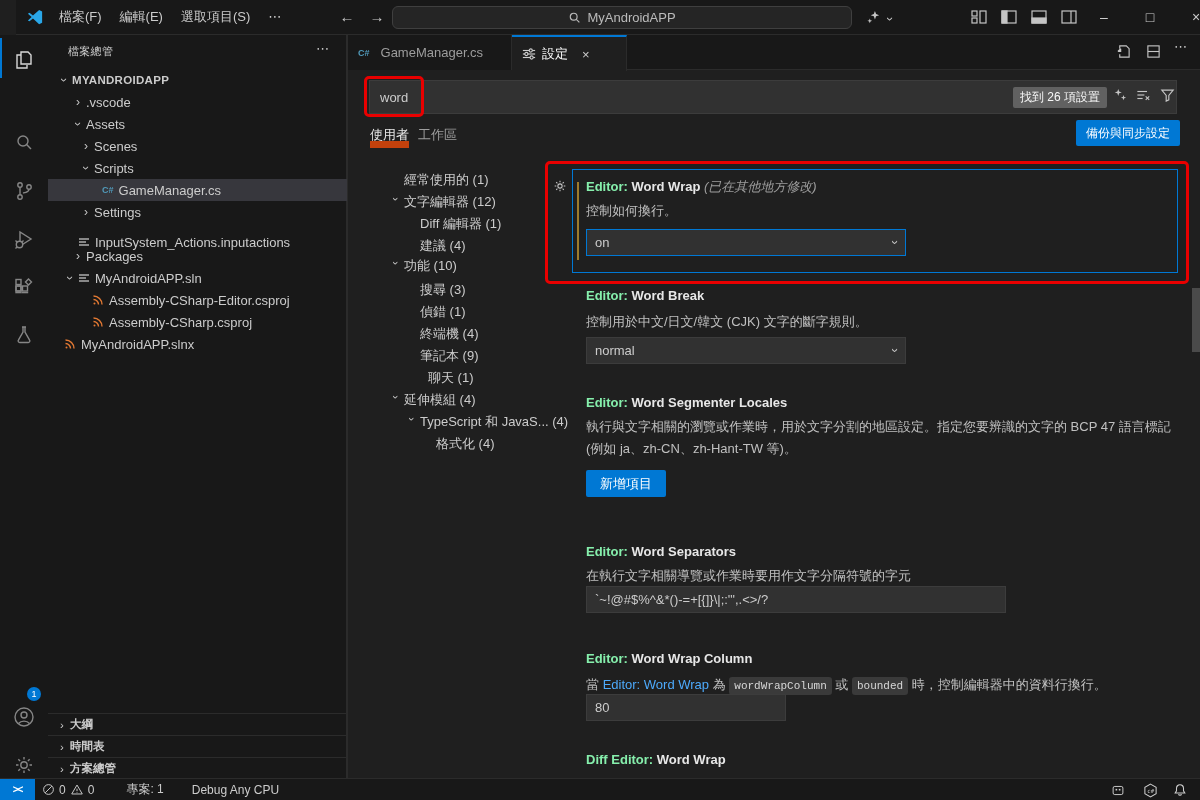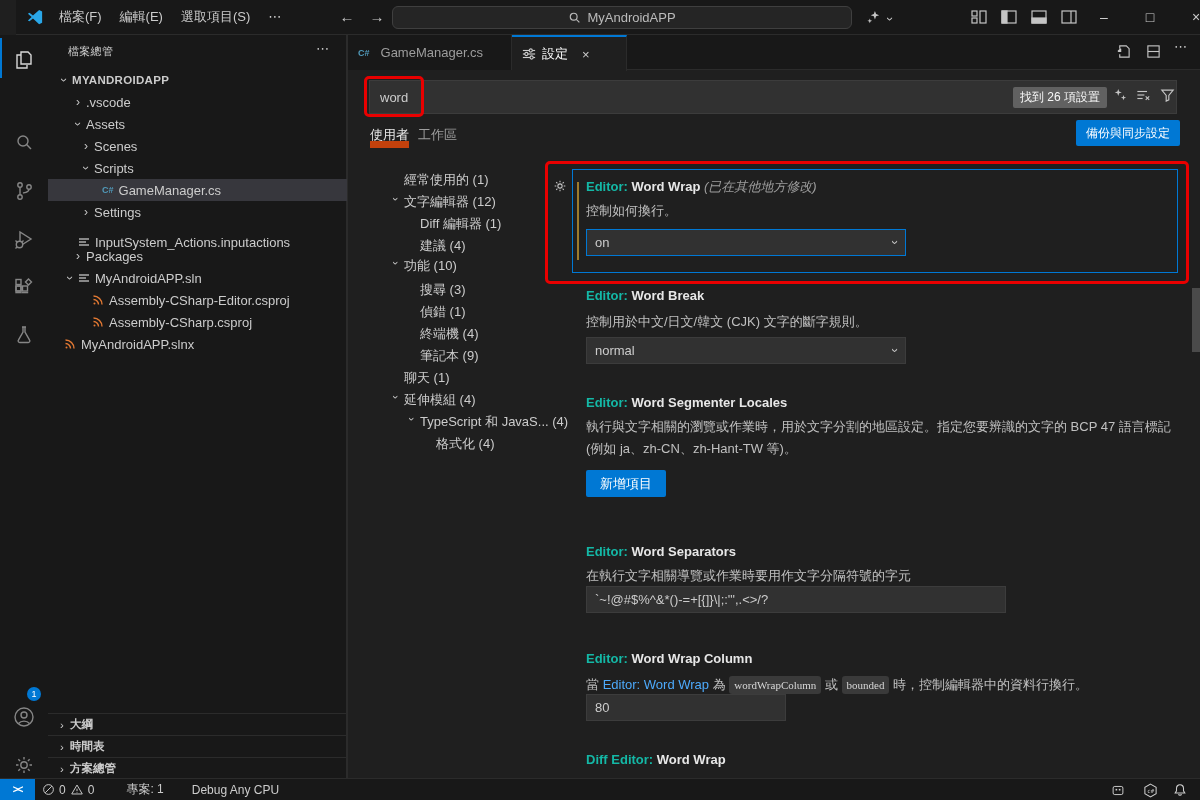--- a/index.html
+++ b/index.html
@@ -52,29 +52,29 @@
   .search-act{position:absolute;top:9px;color:#c5c5c5}
   .scope-tab{position:absolute;top:87px;height:26px;line-height:26px;font-size:13px}
   .scope-tab.on{color:#e7e7e7;border-bottom:7px solid #c2410c}
   .scope-tab.off{color:#9d9d9d}
   #sync-btn{position:absolute;left:728px;top:85px;height:26px;background:#0078d4;color:#ffffff;border:none;border-radius:2px;font-size:12px;padding:0 10px;font-family:inherit;cursor:pointer}
 
   .toc-row{position:absolute;height:22px;display:flex;align-items:flex-start;color:#cccccc;font-size:13px;cursor:pointer}
   .toc-row .chev{width:16px;text-align:center;font-size:11px;color:#c5c5c5}
 
   .set-title{position:absolute;font-size:13px;color:#e7e7e7}
-  .set-title .cat{font-weight:600;color:#14b8a6}
+  .set-title .cat{font-weight:600;color:#86efac}
   .set-title .nm{font-weight:700;color:#e7e7e7}
   .set-title .note{font-style:italic;color:#9d9d9d;font-weight:400}
   .set-desc{position:absolute;color:#c0c0c0;font-size:13px;line-height:22px}
   .sel-box{position:absolute;height:27px;background:#313131;border:1px solid #3c3c3c;color:#cccccc;display:flex;align-items:center;padding:0 8px;cursor:pointer}
   .sel-box .sel-chev{position:absolute;right:8px;font-size:13px;color:#c5c5c5;transform:rotate(90deg)}
   .txt-box{position:absolute;height:27px;background:#313131;border:1px solid #3c3c3c;color:#cccccc;display:flex;align-items:center;padding:0 8px}
   .blue-btn{position:absolute;height:27px;background:#0078d4;color:#fff;border:none;border-radius:2px;font-size:13px;padding:0 14px;font-family:inherit;cursor:pointer}
-  .code-badge{font-family:Liberation Serif, serif;font-size:11px;background:#3a3a3a;color:#d7d7d7;padding:3px 5px;border-radius:3px}
+  .code-badge{font-family:Liberation Mono, monospace;font-size:11px;background:#3a3a3a;color:#d7d7d7;padding:3px 5px;border-radius:3px}
   .set-link{color:#4daafc;cursor:pointer}
   #focus-box{position:absolute;left:224px;top:134px;width:606px;height:104px;border:1px solid #0078d4}
   .mod-bar{position:absolute;left:229px;top:147px;width:2px;height:78px;background:#9c7b2d}
   #scrollthumb{position:absolute;left:844px;top:253px;width:9px;height:64px;background:#4a4a4a}
 
   
   #statusbar{position:absolute;left:0;top:778px;width:1200px;height:22px;background:#181818;border-top:1px solid #2b2b2b;display:flex;align-items:center;color:#cccccc;font-size:12px}
   #remote{width:35px;height:22px;background:#0078d4;color:#fff;display:flex;align-items:center;justify-content:center;font-weight:700;font-size:10px;letter-spacing:-1px}
   .sb-item{display:flex;align-items:center;gap:4px;padding:0 7px;height:22px}
   .sb-right{position:absolute;top:0;height:22px;display:flex;align-items:center;justify-content:center;width:28px}
@@ -402,21 +402,21 @@
       </div>
     <div class="toc-row" style="left:72px;top:268px">
         <span>偵錯 (1)</span>
       </div>
     <div class="toc-row" style="left:72px;top:290px">
         <span>終端機 (4)</span>
       </div>
     <div class="toc-row" style="left:72px;top:312px">
         <span>筆記本 (9)</span>
       </div>
-    <div class="toc-row" style="left:56px;top:334px">
+    <div class="toc-row" style="left:80px;top:334px">
         <span>聊天 (1)</span>
       </div>
     <div class="toc-row" style="left:40px;top:356px">
         <span class="chev exp">›</span>
         <span>延伸模組 (4)</span>
       </div>
     <div class="toc-row" style="left:56px;top:378px">
         <span class="chev exp">›</span>
         <span>TypeScript 和 JavaS... (4)</span>
       </div>

